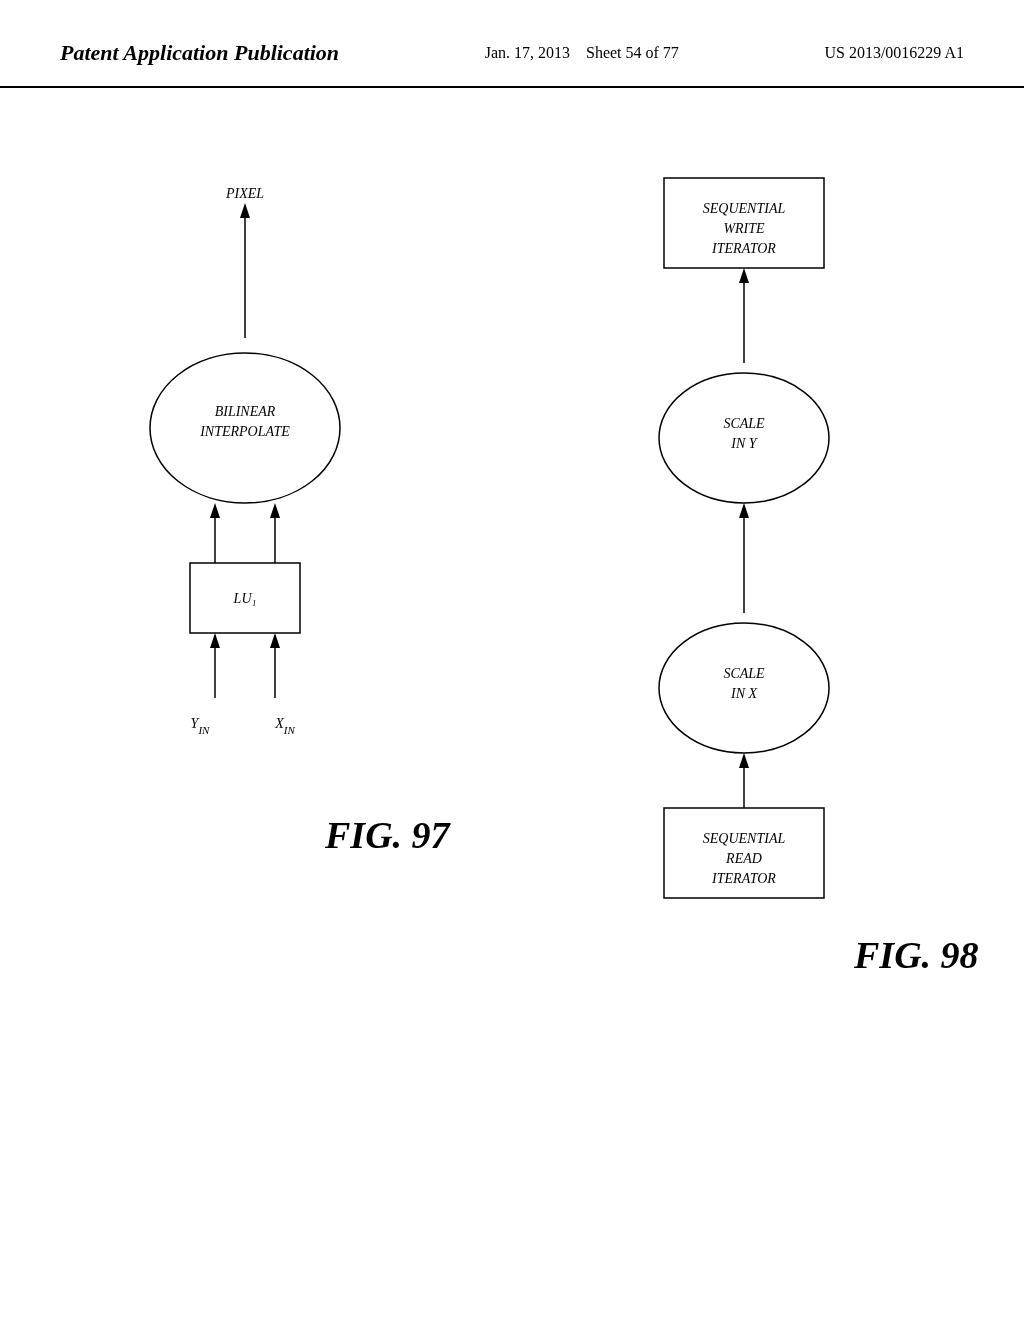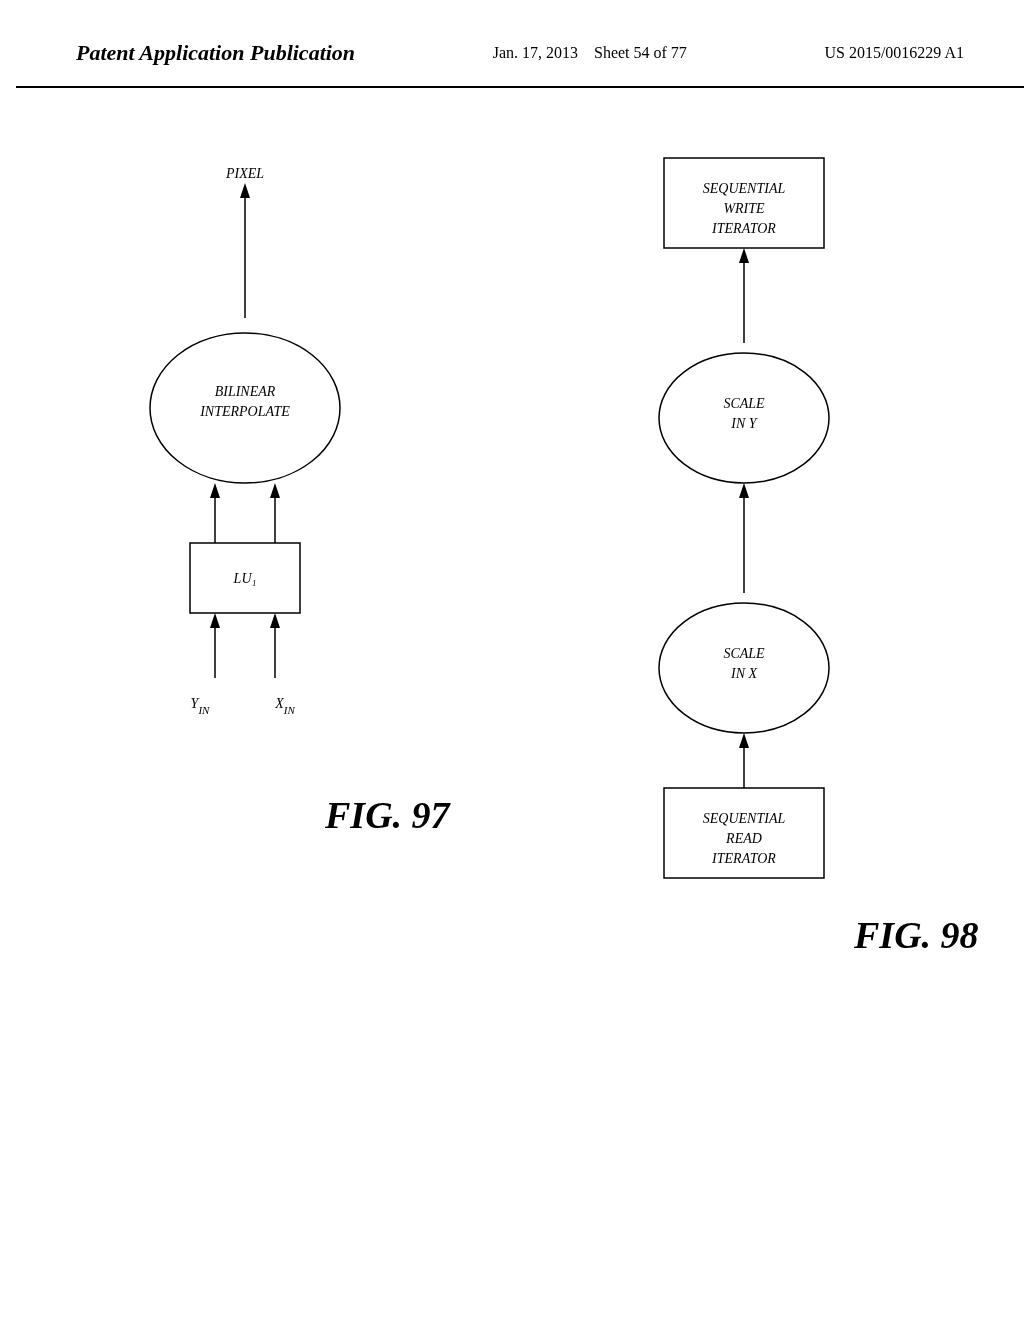--- a/index.html
+++ b/index.html
@@ -10,21 +10,20 @@
       height: 1320px;
       overflow: hidden;
       position: relative;
     }
     .header {
       display: flex;
       justify-content: space-between;
       align-items: flex-start;
       padding: 40px 60px 20px 60px;
       border-bottom: 2px solid #000;
-      margin-left: 16px;
     }
     .header-left {
       font-size: 22px;
       font-weight: bold;
       font-style: italic;
     }
     .header-center {
       font-size: 16px;
       text-align: right;
       margin-top: 4px;
@@ -32,20 +31,21 @@
     .header-right {
       font-size: 16px;
       text-align: right;
       margin-top: 4px;
     }
     .main-content {
       display: flex;
       width: 100%;
       height: calc(100% - 110px);
       position: relative;
+      margin-top: 20px;
     }
     
     .fig97-container {
       position: absolute;
       left: 60px;
       top: 60px;
       width: 380px;
       height: 900px;
     }
     
@@ -75,21 +75,21 @@
   </style>
 </head>
 <body>
 
 <div class="header">
   <div class="header-left">Patent Application Publication</div>
   <div class="header-center">
     <span>Jan. 17, 2013</span>&nbsp;&nbsp;&nbsp;
     <span>Sheet 54 of 77</span>
   </div>
-  <div class="header-right">US 2015/0016229 A1</div>
+  <div class="header-right">US 2013/0016229 A1</div>
 </div>
 
 <div class="main-content">
 
   <div class="fig97-container">
     <svg width="320" height="820" viewBox="0 0 320 820">
 
       <text x="185" y="30" class="diagram-text" font-size="15" font-style="italic">PIXEL</text>
 
       <line x1="185" y1="45" x2="185" y2="170" stroke="#000" stroke-width="1.5"></line>

